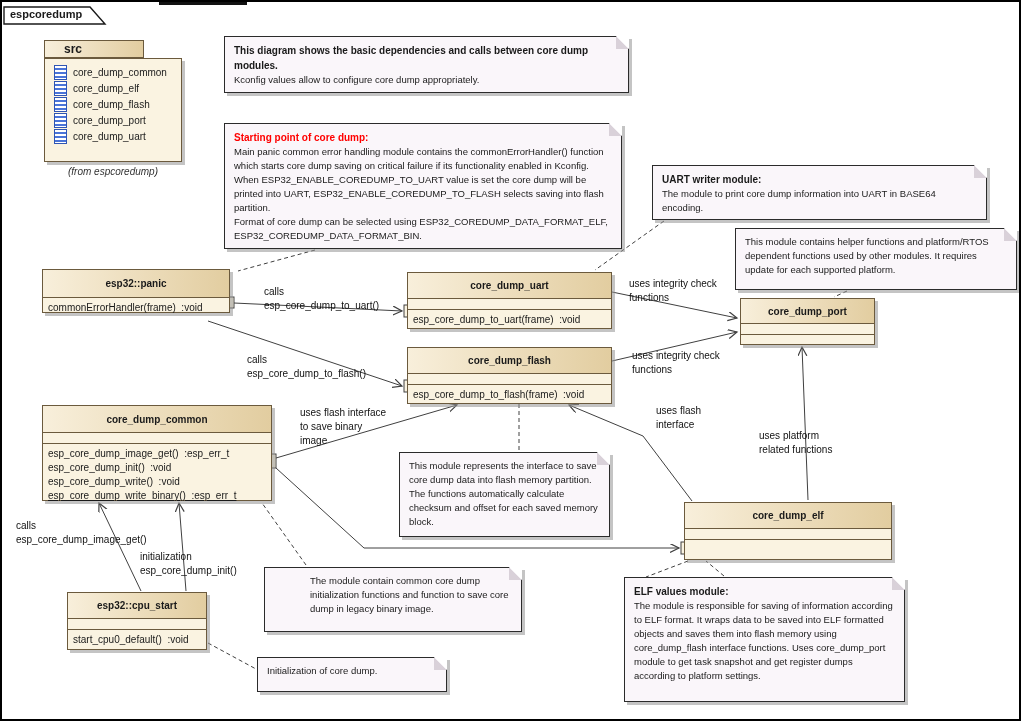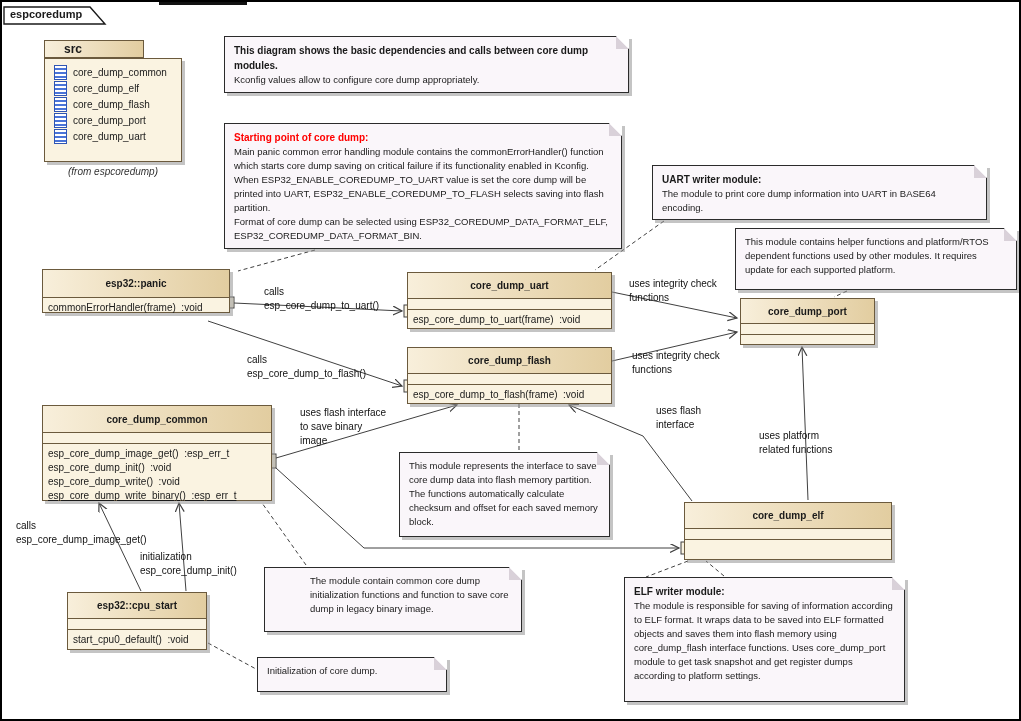--- a/index.html
+++ b/index.html
@@ -156,21 +156,21 @@
 
   <div class="node note" style="left:255px;top:655px;width:190px;height:35px;">
     <span class="flap"></span>
       <span class="cut"></span>
     <div class="nbody">Initialization of core dump.</div>
   </div>
 
   <div class="node note" style="left:622px;top:575px;width:281px;height:125px;">
     <span class="flap"></span>
       <span class="cut"></span>
-    <div class="ntitle">ELF writer module:</div>
+    <div class="ntitle">ELF values module:</div>
     <div class="nbody">The module is responsible for saving of information according to ELF format. It wraps data to be saved into ELF formatted objects and saves them into flash memory using core_dump_flash interface functions. Uses core_dump_port module to get task snapshot and get register dumps according to platform settings.</div>
   </div>
 
   <div class="node cls" style="left:40px;top:267px;width:188px;height:44px;">
     <div class="chdr" style="height:27px;">esp32::panic</div>
     <div class="cmeths">
       <div class="m">commonErrorHandler(frame)  :void</div>
     </div>
   </div>
 

